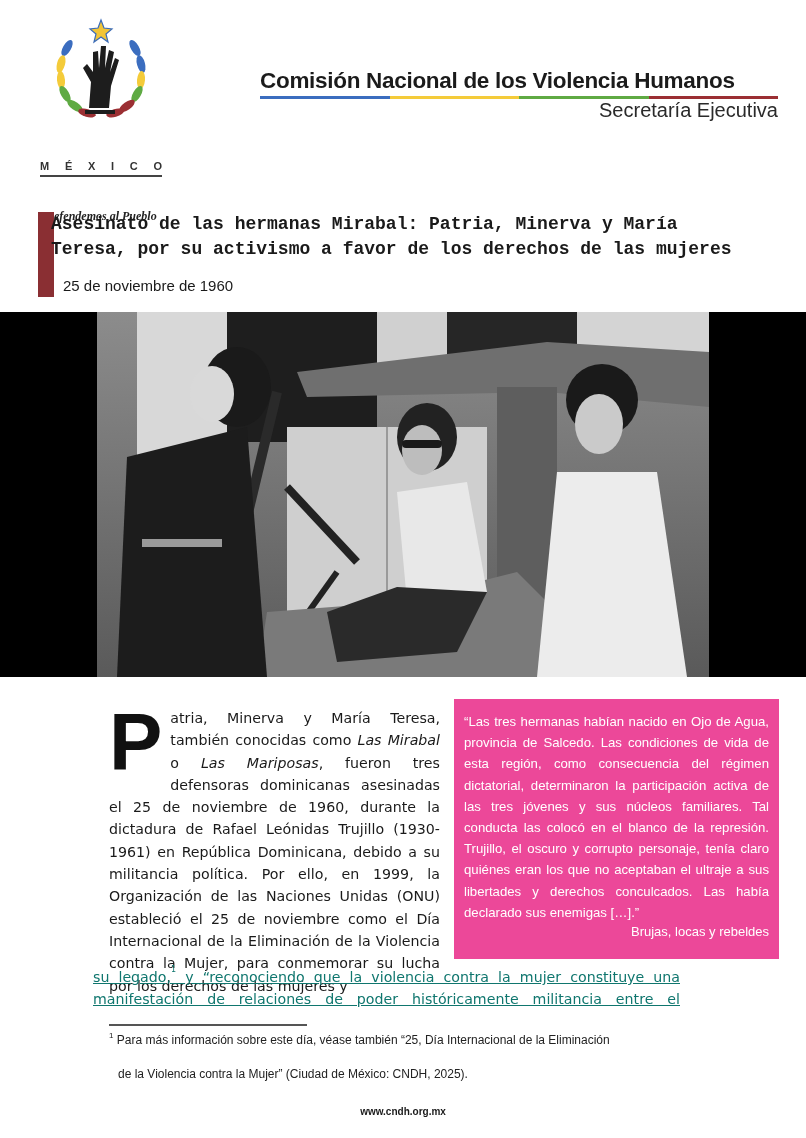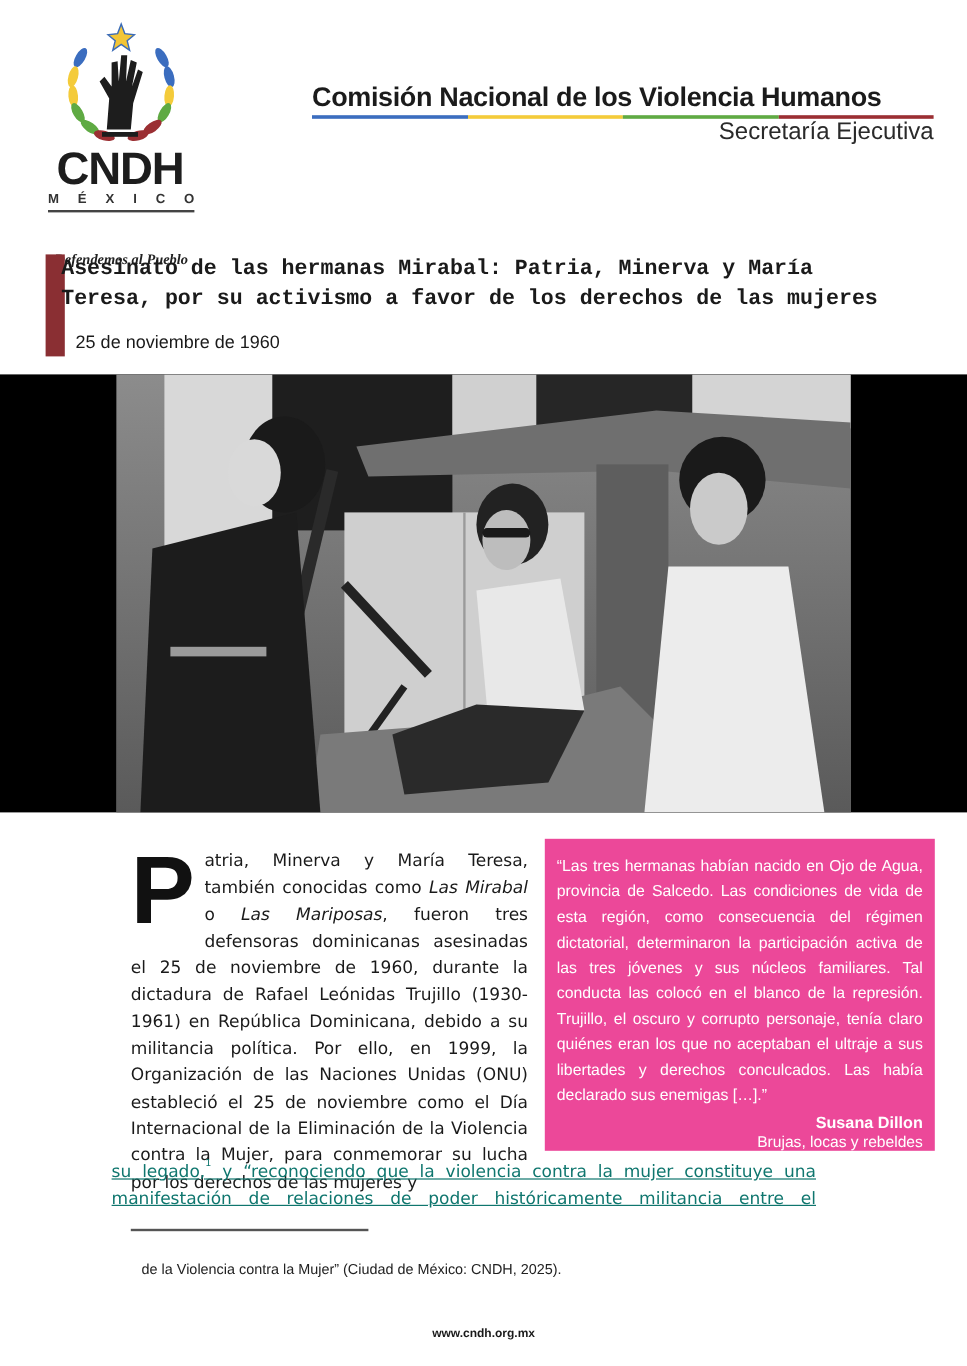--- a/index.html
+++ b/index.html
@@ -82,21 +82,20 @@
       <ellipse cx="90" cy="46" rx="4" ry="9" fill="#3b6dbf" transform="rotate(-15 90 46)"></ellipse>
       <ellipse cx="90" cy="62" rx="4" ry="9" fill="#f4cb3a" transform="rotate(5 90 62)"></ellipse>
       <ellipse cx="86" cy="76" rx="4" ry="9" fill="#5faa43" transform="rotate(30 86 76)"></ellipse>
       <ellipse cx="76" cy="88" rx="4" ry="9" fill="#9b2f33" transform="rotate(55 76 88)"></ellipse>
       <ellipse cx="64" cy="95" rx="4" ry="9" fill="#9b2f33" transform="rotate(75 64 95)"></ellipse>
     </g>
 
     <path d="M38,90 L40,64 L32,50 L36,46 L42,54 L42,34 L47,33 L48,50 L50,28 L55,28 L54,50 L58,32 L63,34 L59,54 L64,40 L68,42 L60,68 L58,90 Z" fill="#1d1d1d"></path>
     <rect x="34" y="92" width="30" height="4" fill="#1d1d1d"></rect>
   </svg>
-  <div class="logo-cndh">CNDH</div>
   <div class="logo-mexico">
     <span>M</span>
     <span>É</span>
     <span>X</span>
     <span>I</span>
     <span>C</span>
     <span>O</span>
   </div>
   <div class="logo-rule"></div>
   <div class="logo-motto">Defendemos al Pueblo</div>
@@ -162,27 +161,27 @@
     </svg>
   </div>
 </div>
 
 <div class="body-text">
   <span class="dropcap">P</span><span>atria, Minerva y María Teresa, también conocidas como </span><em>Las Mirabal</em><span> o </span><em>Las Mariposas</em><span>, fueron tres defensoras dominicanas asesinadas el 25 de noviembre de 1960, durante la dictadura de Rafael Leónidas Trujillo (1930-1961) en República Dominicana, debido a su militancia política. Por ello, en 1999, la Organización de las Naciones Unidas (ONU) estableció el 25 de noviembre como el Día Internacional de la Eliminación de la Violencia contra la Mujer, para conmemorar su lucha por los derechos de las mujeres y</span>
 </div>
 
 <div class="quote accent-bg" style="background: #ec4899;">
   <p class="quote-text">“Las tres hermanas habían nacido en Ojo de Agua, provincia de Salcedo. Las condiciones de vida de esta región, como consecuencia del régimen dictatorial, determinaron la participación activa de las tres jóvenes y sus núcleos familiares. Tal conducta las colocó en el blanco de la represión. Trujillo, el oscuro y corrupto personaje, tenía claro quiénes eran los que no aceptaban el ultraje a sus libertades y derechos conculcados. Las había declarado sus enemigas […].”</p>
-  <div class="quote-author">Susana Dillon</div>
   <div class="quote-work">Brujas, locas y rebeldes</div>
 </div>
 
 <div class="body-full">
   <span class="line"><span>su legado,</span><sup>1</sup><span> y “reconociendo que la violencia contra la mujer constituye una</span></span>
   <span class="line">manifestación de relaciones de poder históricamente militancia entre el</span>
 </div>
 
 <div class="fn-rule"></div>
 <div class="footnote">
+  <div><sup>1</sup><span> Para más información sobre este día, véase también “25, Día Internacional de la Eliminación</span></div>
   <div class="fn-l2">de la Violencia contra la Mujer” (Ciudad de México: CNDH, 2025).</div>
 </div>
 
 <div class="footer-url">www.cndh.org.mx</div>
 
 </body></html>

